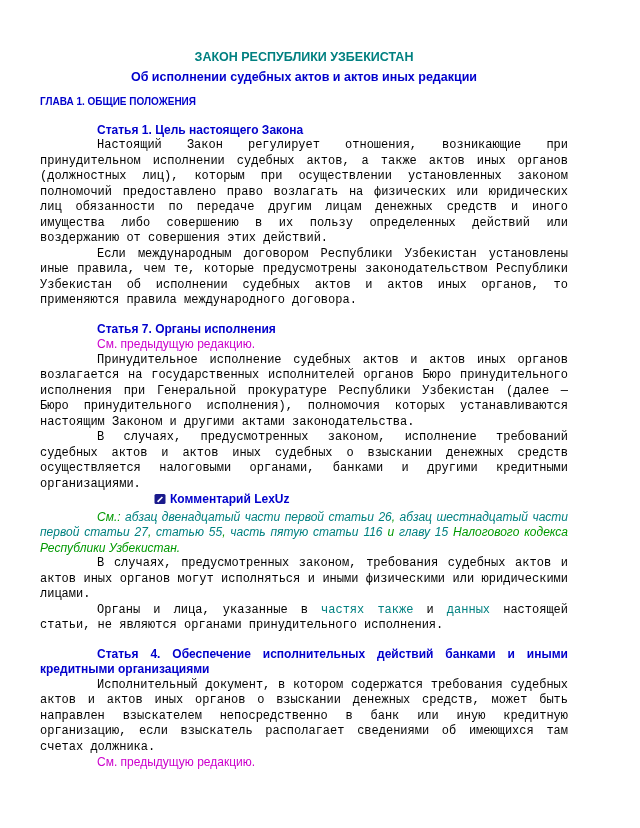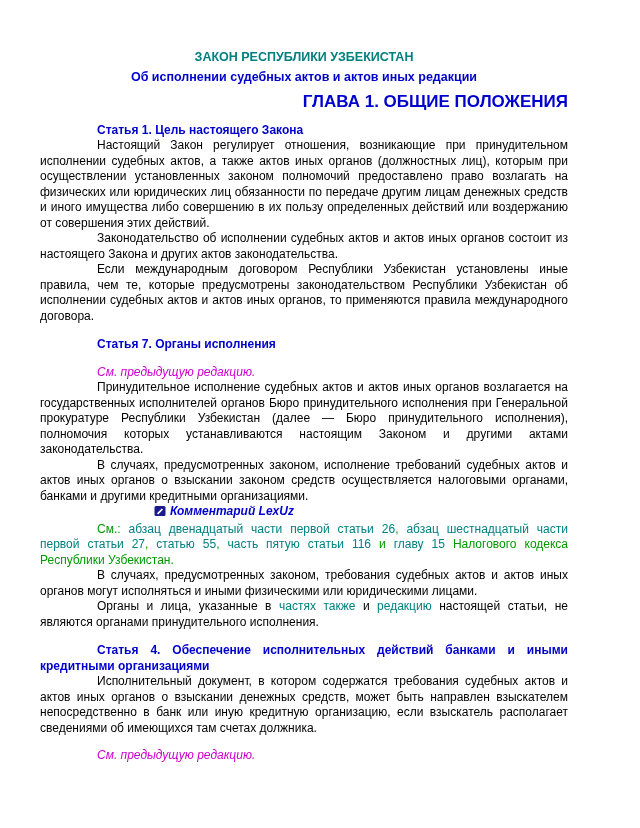--- a/index.html
+++ b/index.html
@@ -25,100 +25,98 @@
     margin-bottom: 4px;
   }
   .doc-subtitle {
     text-align: center;
     font-weight: bold;
     font-size: 12.5px;
     color: var(--color-heading, #0000cd);
     margin-bottom: 9px;
   }
   .chapter-heading {
-    text-align: right;
+    text-align: left;
     font-weight: bold;
-    font-size: 17px;
+    font-size: 10px;
     color: var(--color-heading, #0000cd);
     margin-bottom: 5px;
   }
   .article-heading {
     color: var(--color-heading, #0000cd);
     font-weight: bold;
     text-align: justify;
     text-indent: 57px;
     margin-top: 13px;
   }
   .body-para {
     text-align: justify;
     text-indent: 57px;
+    font-family: Liberation Mono, monospace;
   }
   .see-previous {
     color: var(--color-prev_edition, #cc00cc);
-    font-style: italic;
     text-indent: 57px;
     cursor: pointer;
-    margin-top: 12px;
   }
   .amendment-note {
     color: var(--color-note_green, #009900);
     font-style: italic;
     text-align: justify;
     text-indent: 0;
   }
   .comment-header {
     text-indent: 57px;
     color: var(--color-heading, #0000cd);
     font-weight: bold;
-    font-style: italic;
   }
   .comment-icon {
     display: inline-block;
     vertical-align: -2px;
     margin-right: 4px;
     font-style: normal;
   }
   .comment-body {
     color: var(--color-note_green, #009900);
+    font-style: italic;
     text-align: justify;
     text-indent: 57px;
   }
   .ref-link {
     color: var(--color-link, #008080);
     cursor: pointer;
   }
 </style>
 </head>
 <body>
 
 <div class="page">
 
   <p class="doc-title">ЗАКОН РЕСПУБЛИКИ УЗБЕКИСТАН</p>
   <p class="doc-subtitle">Об исполнении судебных актов и актов иных редакции</p>
   <p class="chapter-heading">ГЛАВА 1. ОБЩИЕ ПОЛОЖЕНИЯ</p>
 
   <p class="article-heading">Статья 1. Цель настоящего Закона</p>
   <p class="body-para">Настоящий Закон регулирует отношения, возникающие при принудительном исполнении судебных актов, а также актов иных органов (должностных лиц), которым при осуществлении установленных законом полномочий предоставлено право возлагать на физических или юридических лиц обязанности по передаче другим лицам денежных средств и иного имущества либо совершению в их пользу определенных действий или воздержанию от совершения этих действий.</p>
 
-  <p class="body-para">Законодательство об исполнении судебных актов и актов иных органов состоит из настоящего Закона и других актов законодательства.</p>
   <p class="body-para">Если международным договором Республики Узбекистан установлены иные правила, чем те, которые предусмотрены законодательством Республики Узбекистан об исполнении судебных актов и актов иных органов, то применяются правила международного договора.</p>
 
   <p class="article-heading">Статья 7. Органы исполнения</p>
   <p class="see-previous">См. предыдущую редакцию.</p>
   <p class="body-para">Принудительное исполнение судебных актов и актов иных органов возлагается на государственных исполнителей органов Бюро принудительного исполнения при Генеральной прокуратуре Республики Узбекистан (далее — Бюро принудительного исполнения), полномочия которых устанавливаются настоящим Законом и другими актами законодательства.</p>
-  <p class="body-para">В случаях, предусмотренных законом, исполнение требований судебных актов и актов иных органов о взыскании законом средств осуществляется налоговыми органами, банками и другими кредитными организациями.</p>
+  <p class="body-para">В случаях, предусмотренных законом, исполнение требований судебных актов и актов иных судебных о взыскании денежных средств осуществляется налоговыми органами, банками и другими кредитными организациями.</p>
 
   <p class="comment-header"><span class="comment-icon"><svg width="12" height="12" viewBox="0 0 12 12">
           <rect x="0.5" y="1" width="11" height="10" rx="1.5" fill="#1a1a8c"></rect>
           <path d="M3 8.2 L7.8 3.4 L9 4.6 L4.2 9.4 Z" fill="#ffffff"></path>
         </svg></span><span>Комментарий LexUz</span></p>
 
   <p class="comment-body"><span>См.: </span><span class="ref-link">абзац двенадцатый части первой статьи 26</span><span>, </span><span class="ref-link">абзац шестнадцатый части первой статьи 27</span><span>, </span><span class="ref-link">статью 55</span><span>, </span><span class="ref-link">часть пятую статьи 116</span><span> и </span><span class="ref-link">главу 15</span><span> Налогового кодекса Республики Узбекистан.</span></p>
 
   <p class="body-para">В случаях, предусмотренных законом, требования судебных актов и актов иных органов могут исполняться и иными физическими или юридическими лицами.</p>
 
-  <p class="body-para"><span>Органы и лица, указанные в </span><span class="ref-link">частях также</span><span> и </span><span class="ref-link">редакцию</span><span> настоящей статьи, не являются органами принудительного исполнения.</span></p>
+  <p class="body-para"><span>Органы и лица, указанные в </span><span class="ref-link">частях также</span><span> и </span><span class="ref-link">данных</span><span> настоящей статьи, не являются органами принудительного исполнения.</span></p>
 
   <p class="article-heading">Статья 4. Обеспечение исполнительных действий банками и иными кредитными организациями</p>
   <p class="body-para">Исполнительный документ, в котором содержатся требования судебных актов и актов иных органов о взыскании денежных средств, может быть направлен взыскателем непосредственно в банк или иную кредитную организацию, если взыскатель располагает сведениями об имеющихся там счетах должника.</p>
   <p class="see-previous">См. предыдущую редакцию.</p>
 
 </div>
 
 </body></html>

